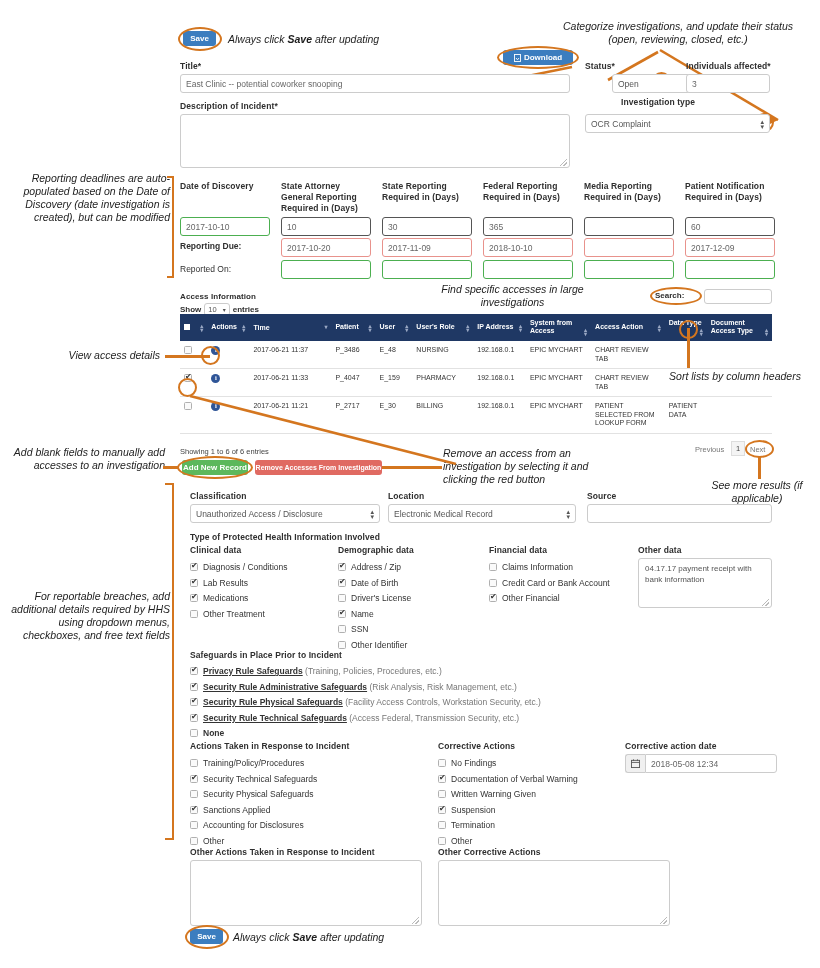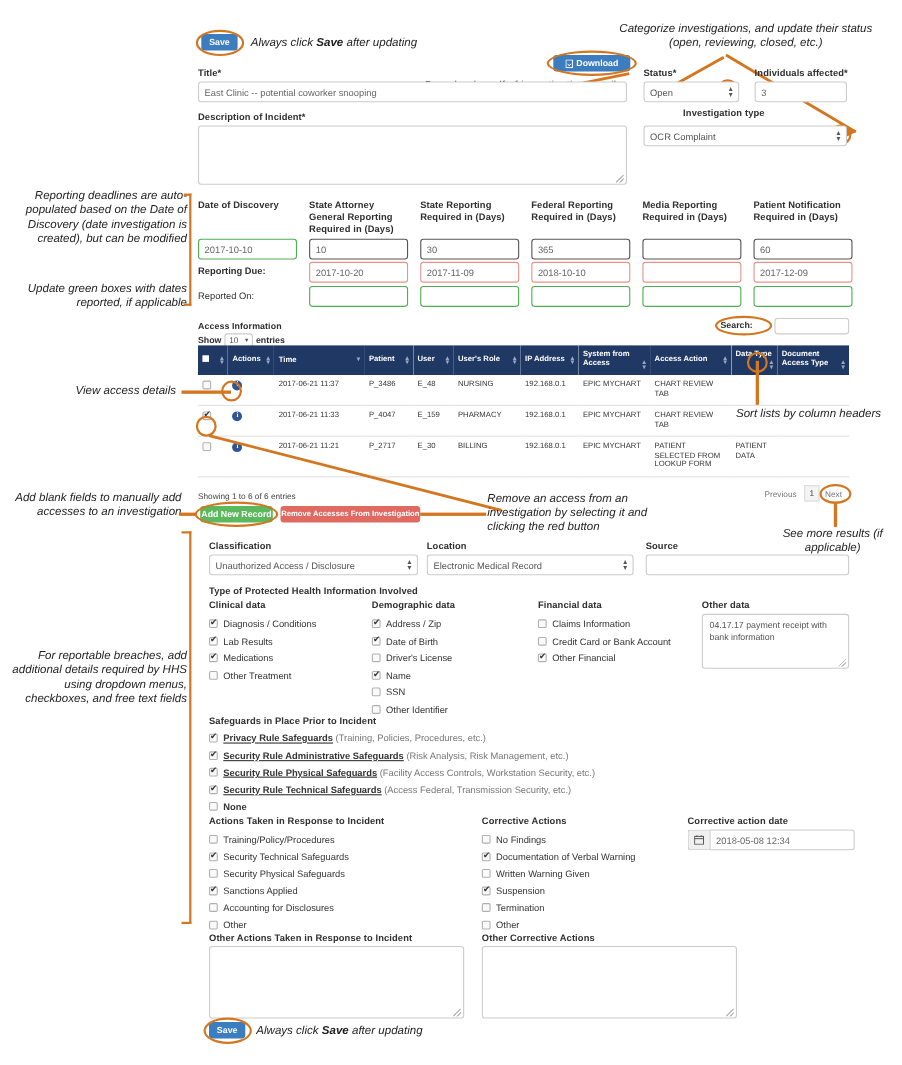--- a/index.html
+++ b/index.html
@@ -125,21 +125,21 @@
     <path d="M82,5 L8,20" stroke="#d4761f" stroke-width="2.6" fill="none"></path>
     <polygon points="6,21 17,18 15,26" fill="#d4761f"></polygon>
   </svg>
 
   <div class="lbl" style="position:absolute; left:180px; top:61px;">Title*</div>
   <div class="inp" style="position:absolute; left:180px; top:74px; width:390px;">
     <span>East Clinic -- potential coworker snooping</span>
   </div>
 
   <div class="lbl" style="position:absolute; left:585px; top:61px;">Status*</div>
-  <div class="sel" style="position:absolute; left:585px; top:74px; width:87px;">
+  <div class="sel" style="position:absolute; left:612px; top:74px; width:87px;">
     <span>Open</span>
     <span class="arrows">
         <span>▴</span>
         <span>▾</span>
       </span>
   </div>
 
   <div class="lbl" style="position:absolute; left:686px; top:61px;">Individuals affected*</div>
   <div class="inp" style="position:absolute; left:686px; top:74px; width:84px;">
     <span>3</span>
@@ -153,21 +153,20 @@
   <div class="lbl" style="position:absolute; left:585px; top:97px;padding-left:36px;">Investigation type</div>
   <div class="sel" style="position:absolute; left:585px; top:114px; width:185px;">
     <span>OCR Complaint</span>
     <span class="arrows">
         <span>▴</span>
         <span>▾</span>
       </span>
   </div>
 
   <div class="anno r" style="left:10px; top:172px; width:160px;">Reporting deadlines are auto-populated based on the Date of Discovery (date investigation is created), but can be modified</div>
-  <div class="anno r" style="left:10px; top:256px; width:160px;">Update green boxes with dates reported, if applicable</div>
   <div class="brk" style="left:167px; top:176px; width:7px; height:102px;"></div>
 
   <div class="lbl" style="position:absolute; left:180px; top:181px; width:85px; line-height:11px;">Date of Discovery</div>
   <div class="lbl" style="position:absolute; left:281px; top:181px; width:90px; line-height:11px;">State Attorney General Reporting Required in (Days)</div>
   <div class="lbl" style="position:absolute; left:382px; top:181px; width:90px; line-height:11px;">State Reporting Required in (Days)</div>
   <div class="lbl" style="position:absolute; left:483px; top:181px; width:90px; line-height:11px;">Federal Reporting Required in (Days)</div>
   <div class="lbl" style="position:absolute; left:584px; top:181px; width:90px; line-height:11px;">Media Reporting Required in (Days)</div>
   <div class="lbl" style="position:absolute; left:685px; top:181px; width:90px; line-height:11px;">Patient Notification Required in (Days)</div>
 
   <div class="inp green" style="position:absolute; left:180px; top:217px; width:90px;">
@@ -228,20 +227,21 @@
     <span>Show</span>
     <span class="sel" style="height:13px; padding:0 12px 0 3px; font-size:7.5px; font-weight:normal;">
       <span>10</span>
       <span class="arrows" style="right:3px;">
           <span style="font-size:6px;">▾</span>
         </span>
     </span>
     <span>entries</span>
   </div>
 
+  <div class="anno c" style="left:425px; top:283px; width:175px;">Find specific accesses in large investigations</div>
   <div style="position:absolute; left:655px; top:291px; font-size:8px; font-weight:bold; color:#2f2f2f;">Search:</div>
   <div class="oval" style="left:650px; top:287px; width:52px; height:18px;"></div>
   <div class="inp" style="position:absolute; left:704px; top:289px; width:68px; height:15px;">
     <span></span>
   </div>
 
   <div style="position:absolute; left:180px; top:314px; width:592px;">
     <table class="acc">
       <thead>
         <tr>

